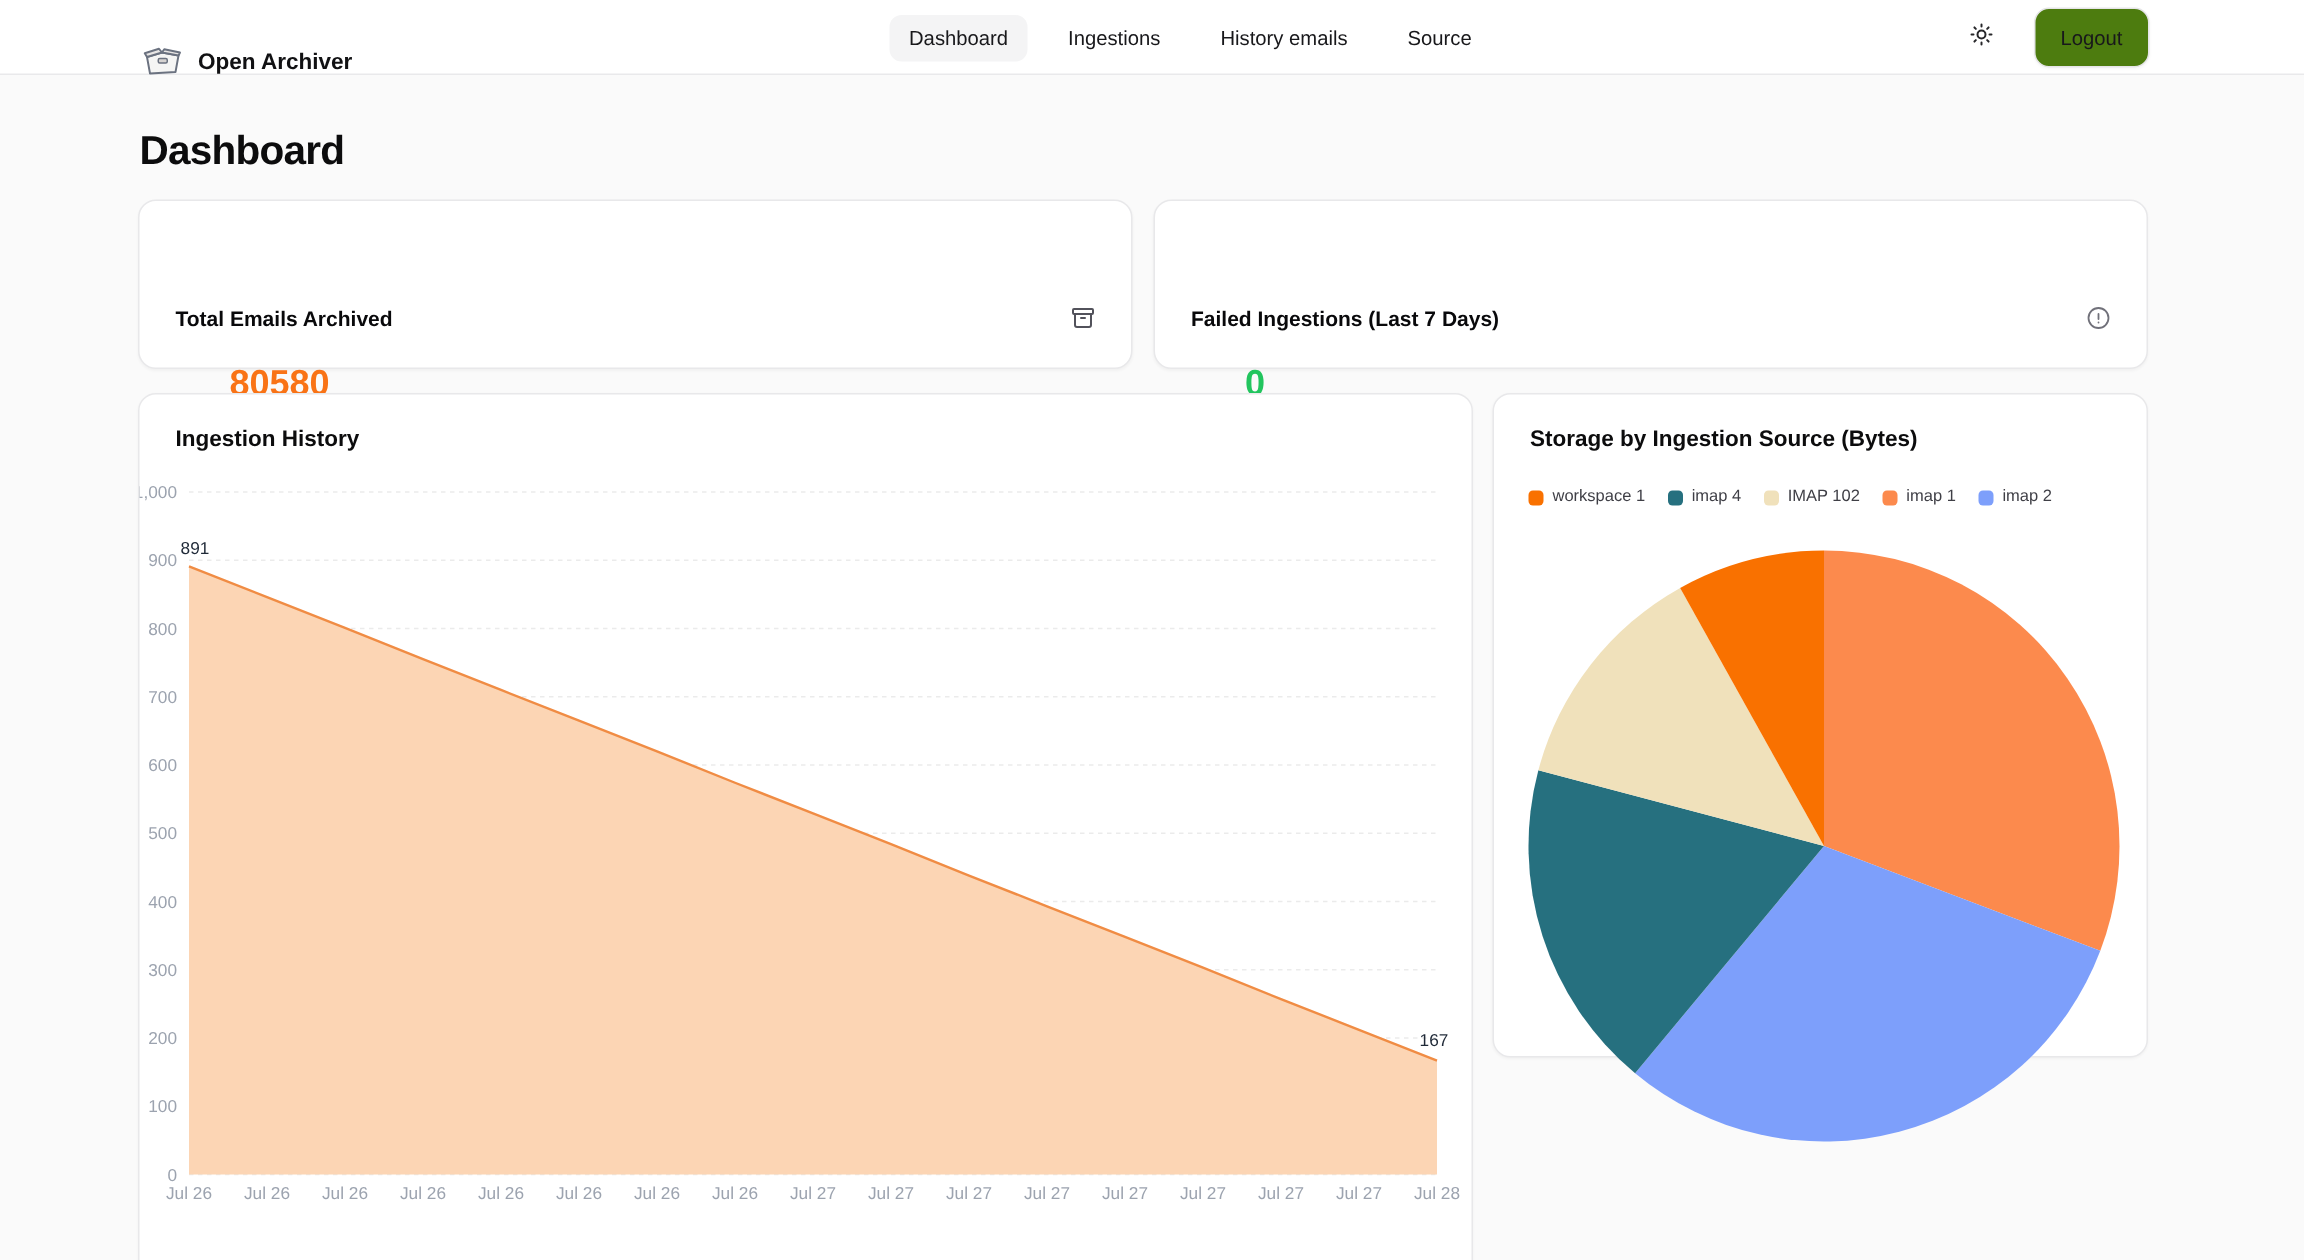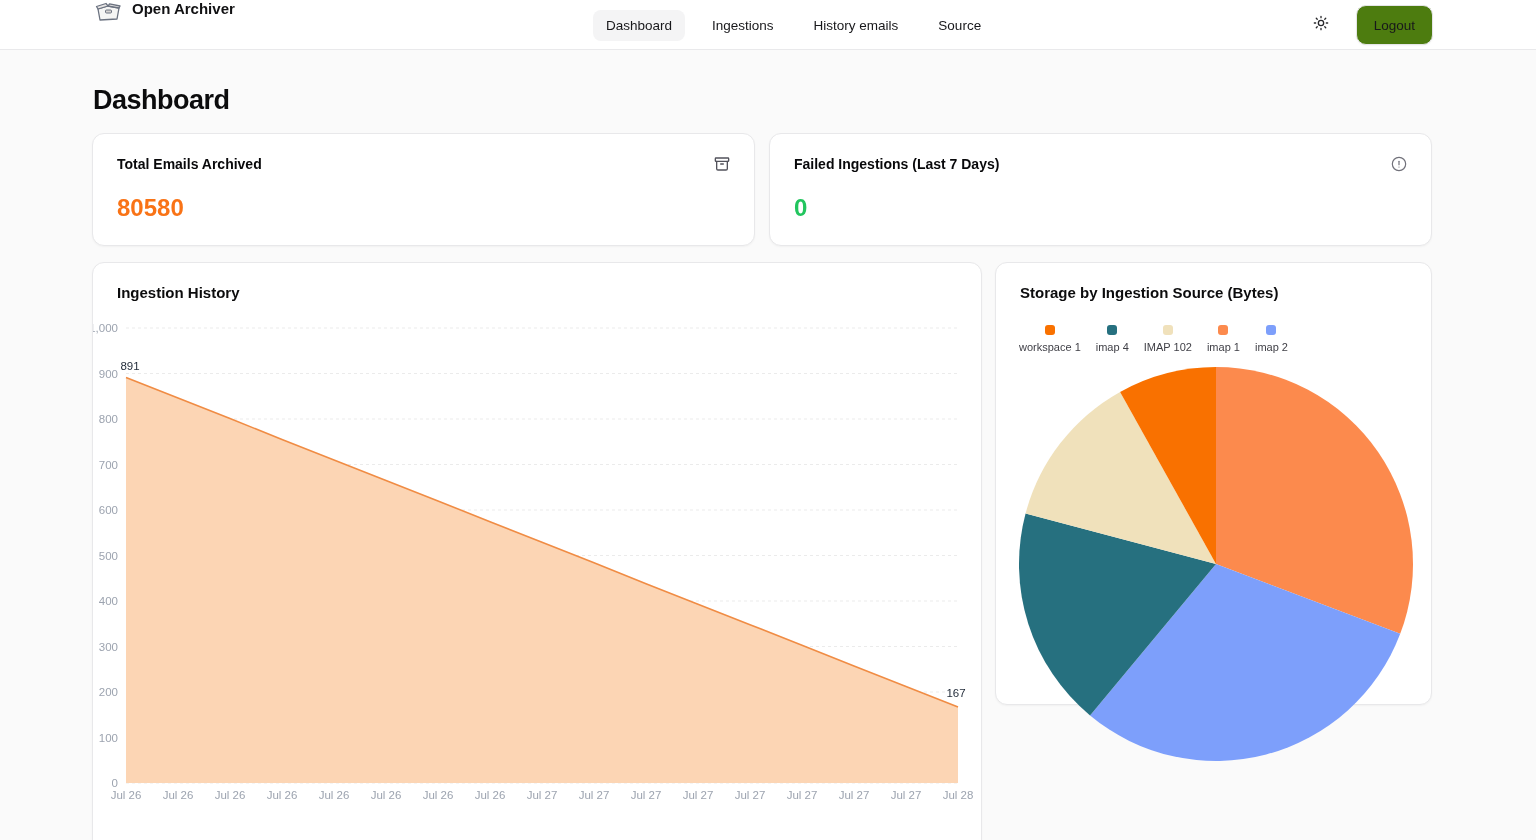--- a/index.html
+++ b/index.html
@@ -2,50 +2,50 @@
 <html><head>
 <meta charset="utf-8">
 <style>
   * { margin:0; padding:0; box-sizing:border-box; }
   html,body { width:1536px; height:840px; }
   body { font-family:"Liberation Sans", sans-serif; background:#fafafa; color:#18181b; overflow:hidden; }
   .app { position:relative; width:1536px; height:840px; }
 
   
   .topnav { position:absolute; top:0; left:0; width:100%; height:50px; background:#ffffff; border-bottom:1px solid #e9e9eb; }
-  .brand { position:absolute; left:95px; top:0; height:50px; display:flex; gap:10px; }
+  .brand { position:absolute; left:95px; top:16px; height:50px; display:flex; align-items:center; gap:10px; }
   .brand svg { display:block; }
   .brand-name { font-size:15px; font-weight:700; color:#111113; }
   .navmenu { position:absolute; left:593px; top:0; height:50px; display:flex; align-items:center; gap:14px; }
   .navitem { font-size:13.5px; font-weight:500; color:#18181b; padding:8px 13px; border-radius:8px; cursor:pointer; white-space:nowrap; }
   .navitem.active { background:#f4f4f5; }
   .nav-right { position:absolute; right:103px; top:0; height:50px; display:flex; align-items:center; gap:21px; }
   .theme-toggle { width:28px; height:28px; display:flex; align-items:center; justify-content:center; color:#27272a; cursor:pointer; }
   .logout-btn { height:40px; padding:0 17px; background:#4d7c0f; border:1px solid #e5e5e7; border-radius:10px; font-size:13.5px; font-weight:500; color:#18181b; cursor:pointer; box-shadow:0 1px 2px rgba(0,0,0,.04); font-family:"Liberation Sans", sans-serif; }
 
   
   .page-title { position:absolute; left:93px; top:85px; font-size:27px; font-weight:700; letter-spacing:-.5px; color:#0c0c0d; }
 
   
   .stats-row { position:absolute; left:92px; top:133px; width:1340px; display:flex; gap:14px; }
   .card { background:#ffffff; border:1px solid #e8e8ea; border-radius:12px; box-shadow:0 1px 2px rgba(0,0,0,.04); }
   .stat-card { flex:1; height:113px; padding:22px 24px; position:relative; }
-  .stat-head { display:flex; align-items:flex-end; justify-content:space-between; }
+  .stat-head { display:flex; align-items:flex-end; justify-content:space-between;margin-top:48px; }
   .stat-title { font-size:14px; font-weight:600; color:#09090b; }
   .stat-icon { color:#52525b; display:flex; }
-  .stat-value { margin-top:22px; font-size:24px; font-weight:700; }
+  .stat-value { margin-top:22px; font-size:24px; font-weight:700;margin-left:36px; }
 
   
   .chart-card-left  { position:absolute; left:92px;  top:262px; width:890px; height:716px; }
   .chart-card-right { position:absolute; left:995px; top:262px; width:437px; height:443px; }
   .chart-title { position:absolute; left:24px; top:21px; font-size:15px; font-weight:700; color:#0c0c0d; }
   .chart-svg { position:absolute; left:0; top:0; }
 
   .legend { position:absolute; left:23px; top:62px; display:flex; align-items:center; gap:15px; }
-  .legend-item { display:flex; align-items:center; gap:6px; cursor:pointer;flex-direction:column; }
+  .legend-item { display:flex; align-items:flex-end; gap:6px; cursor:pointer; }
   .legend-swatch { width:10px; height:10px; border-radius:3px; background:#ccc; }
   .legend-label { font-size:11px; color:#3f3f46; }
 
   text { font-family:"Liberation Sans", sans-serif; }
 </style>
 </head>
 <body>
 
 <div class="app">
 

